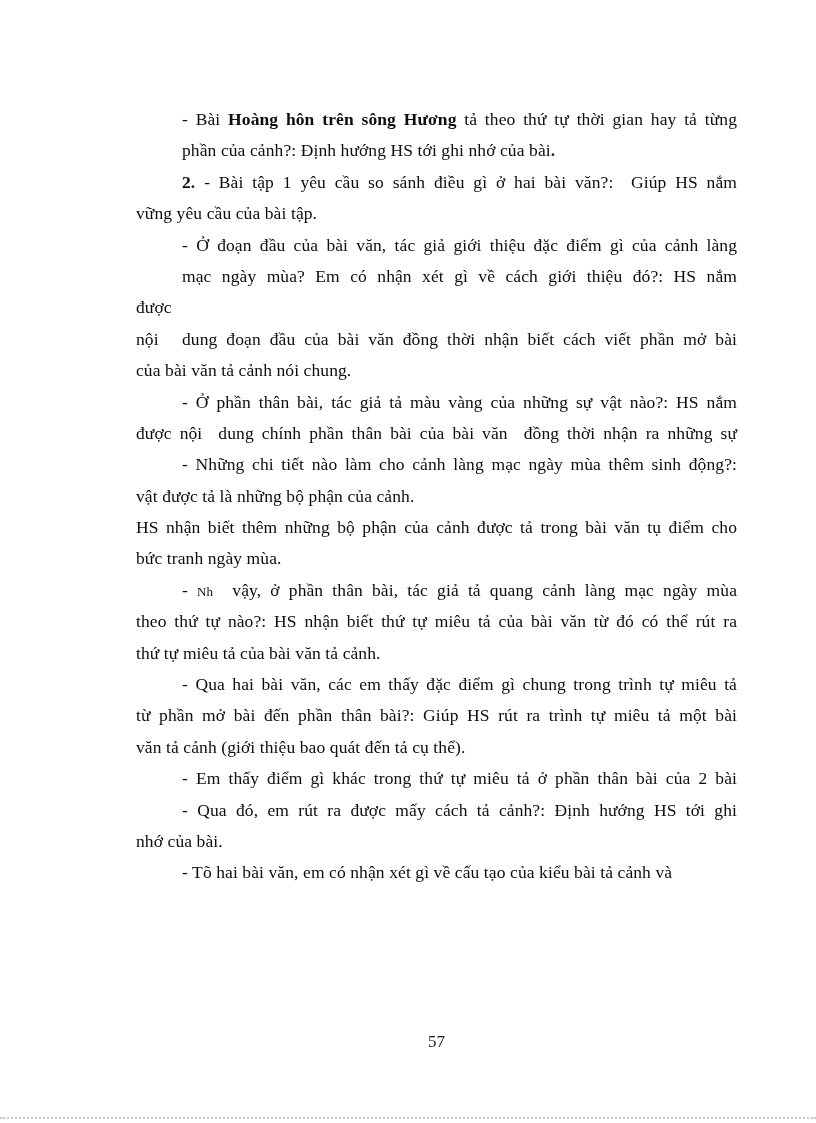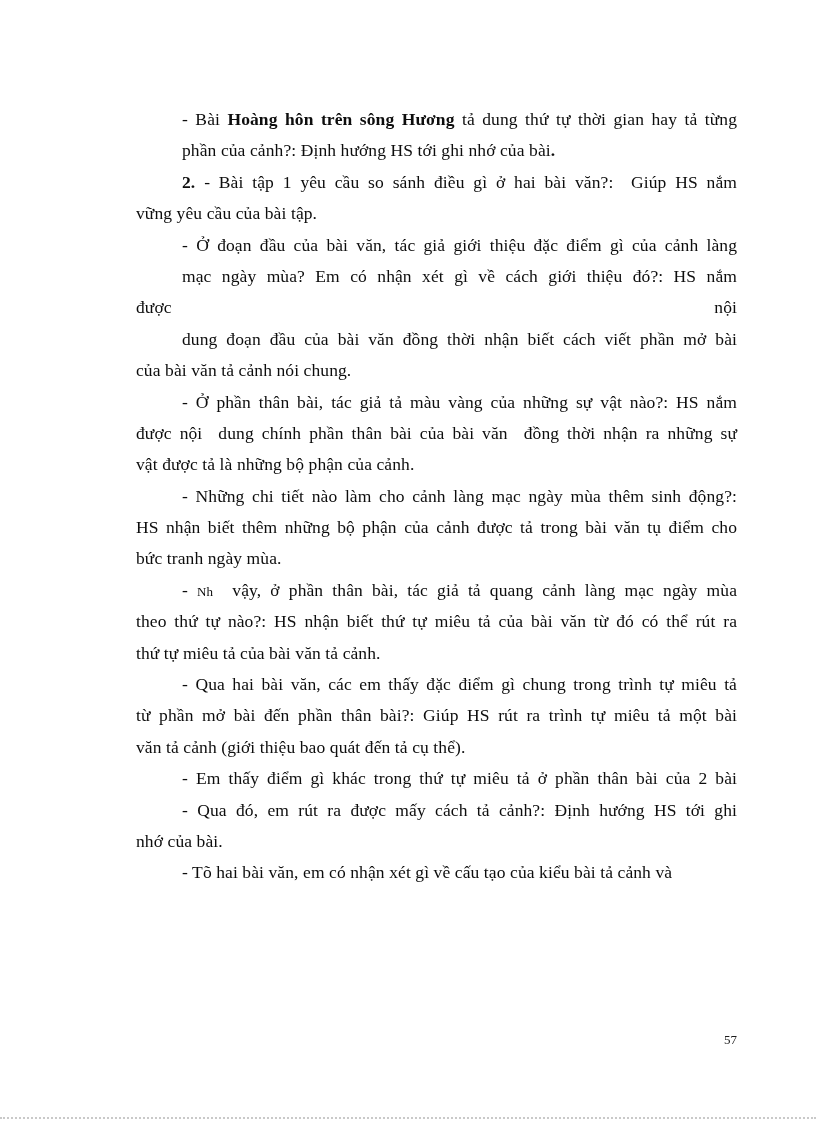--- a/index.html
+++ b/index.html
@@ -38,63 +38,64 @@
   }
   .line.justify {
     text-align: justify;
     text-align-last: justify;
     text-justify: inter-word;
   }
   .line.spread {
     display: flex;
     justify-content: space-between;
     padding-left: 0;
+    flex-direction: column;
   }
   .bold {
     font-weight: bold;
   }
   .small {
     font-size: 13px;
     margin-right: 10px;
   }
   .page-number {
     position: absolute;
     left: 136px;
     width: 601px;
     top: 1032px;
-    text-align: right;
-    font-size: 13px;
+    text-align: center;
+    font-size: 17px;
     color: #1a1a1a;
   }
   .bottom-divider {
     position: absolute;
     left: 0;
     width: 816px;
     top: 1117px;
     border-top: 2px dotted #c9c9c9;
   }
 </style>
 </head>
 <body>
 
 <div class="page">
   <div class="text-block">
-      <div class="line indent justify"><span>- Bài </span><span class="bold">Hoàng hôn trên sông Hương</span><span> tả dung thứ tự thời gian hay tả từng</span></div>
+      <div class="line indent justify"><span>- Bài </span><span class="bold">Hoàng hôn trên sông Hương</span><span> tả theo thứ tự thời gian hay tả từng</span></div>
       <div class="line indent"><span>phần của cảnh?: Định hướng HS tới ghi nhớ của bài</span><span class="bold">.</span></div>
       <div class="line indent justify"><span class="bold">2.</span><span> - Bài tập 1 yêu cầu so sánh điều gì ở hai bài văn?:  Giúp HS nắm</span></div>
       <div class="line"><span>vững yêu cầu của bài tập.</span></div>
       <div class="line indent justify"><span>- Ở đoạn đầu của bài văn, tác giả giới thiệu đặc điểm gì của cảnh làng</span></div>
       <div class="line indent justify"><span>mạc ngày mùa? Em có nhận xét gì về cách giới thiệu đó?: HS nắm</span></div>
       <div class="line spread"><span>được</span><span>nội</span></div>
       <div class="line indent justify"><span>dung đoạn đầu của bài văn đồng thời nhận biết cách viết phần mở bài</span></div>
       <div class="line"><span>của bài văn tả cảnh nói chung.</span></div>
       <div class="line indent justify"><span>- Ở phần thân bài, tác giả tả màu vàng của những sự vật nào?: HS nắm</span></div>
       <div class="line justify"><span>được nội  dung chính phần thân bài của bài văn  đồng thời nhận ra những sự</span></div>
+      <div class="line indent justify"><span>- Những chi tiết nào làm cho cảnh làng mạc ngày mùa thêm sinh động?:</span></div>
       <div class="line"><span>vật được tả là những bộ phận của cảnh.</span></div>
-      <div class="line indent justify"><span>- Những chi tiết nào làm cho cảnh làng mạc ngày mùa thêm sinh động?:</span></div>
       <div class="line justify"><span>HS nhận biết thêm những bộ phận của cảnh được tả trong bài văn tụ điểm cho</span></div>
       <div class="line"><span>bức tranh ngày mùa.</span></div>
       <div class="line indent justify"><span>- </span><span class="small">Nh</span><span> vậy, ở phần thân bài, tác giả tả quang cảnh làng mạc ngày mùa</span></div>
       <div class="line justify"><span>theo thứ tự nào?: HS nhận biết thứ tự miêu tả của bài văn từ đó có thể rút ra</span></div>
       <div class="line"><span>thứ tự miêu tả của bài văn tả cảnh.</span></div>
       <div class="line indent justify"><span>- Qua hai bài văn, các em thấy đặc điểm gì chung trong trình tự miêu tả</span></div>
       <div class="line justify"><span>từ phần mở bài đến phần thân bài?: Giúp HS rút ra trình tự miêu tả một bài</span></div>
       <div class="line"><span>văn tả cảnh (giới thiệu bao quát đến tả cụ thể).</span></div>
       <div class="line indent justify"><span>- Em thấy điểm gì khác trong thứ tự miêu tả ở phần thân bài của 2 bài</span></div>
       <div class="line indent justify"><span>- Qua đó, em rút ra được mấy cách tả cảnh?: Định hướng HS tới ghi</span></div>

